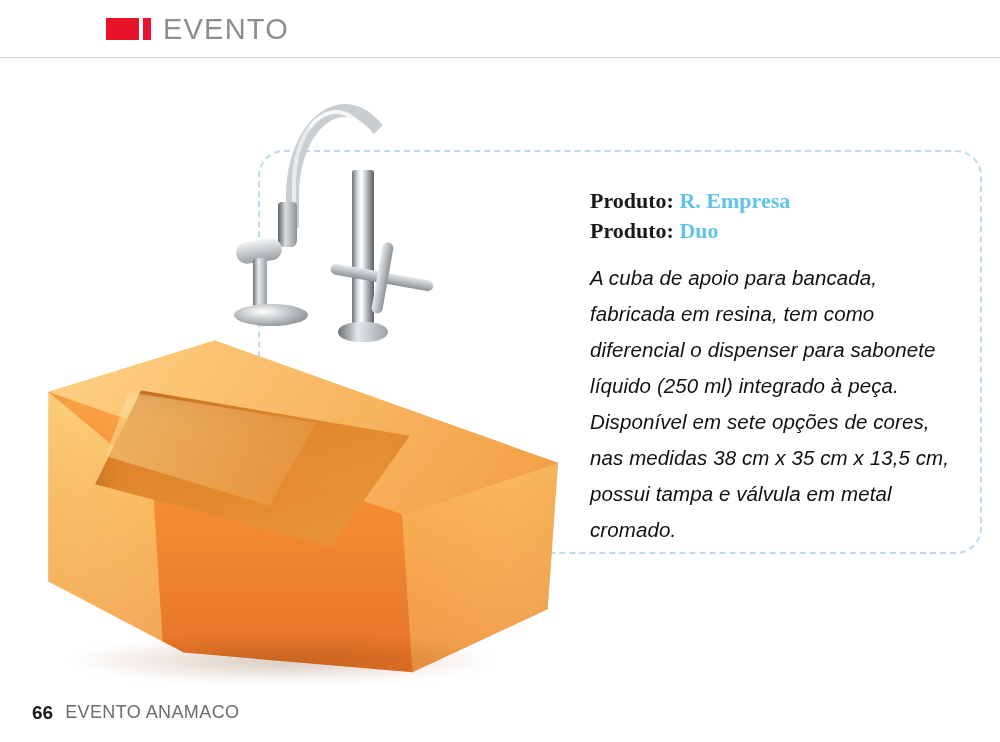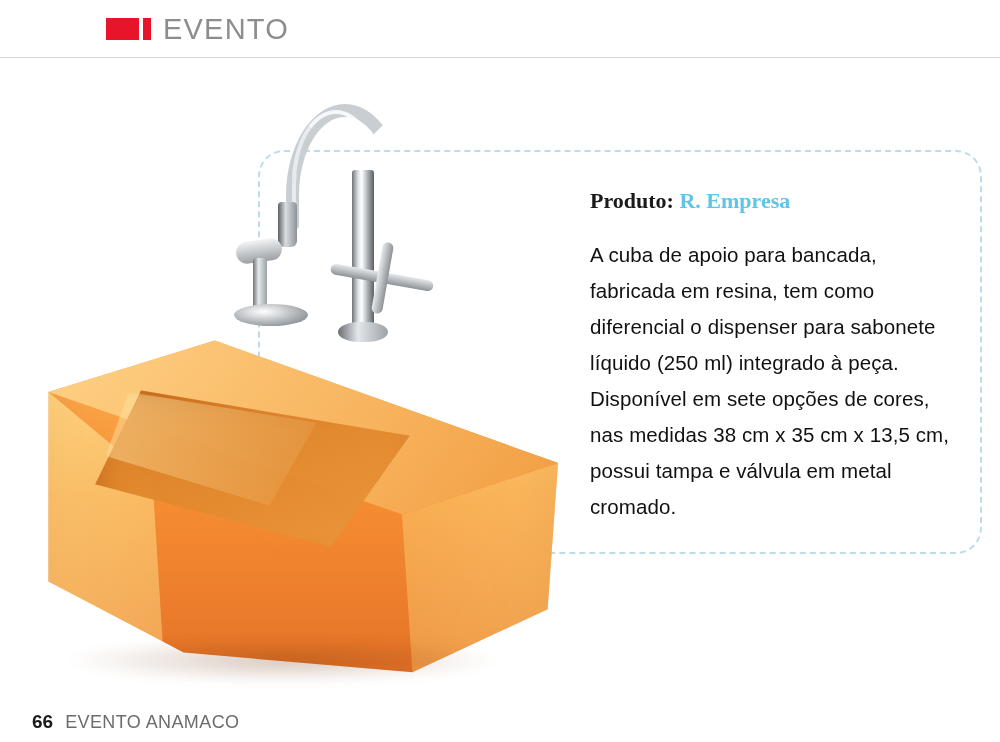--- a/index.html
+++ b/index.html
@@ -222,35 +222,36 @@
     font-size: 22px;
     line-height: 30px;
     color: #1a1a1a;
     font-weight: bold;
   }
   .info-line .value {
     color: #5ec5e8;
     font-weight: bold;
   }
   .info-body {
-    margin-top: 21px;
+    margin-top: 14px;
     font-family: "Liberation Sans", sans-serif;
     font-size: 20.5px;
     line-height: 36px;
     color: #111111;
     letter-spacing: 0.1px;
+    font-style: italic;
   }
 
   
   .footer {
     position: absolute;
     left: 32px;
-    bottom: 9px;
+    bottom: 18px;
     display: flex;
-    align-items: center;
+    align-items: flex-start;
   }
   .footer-page {
     font-size: 19px;
     font-weight: bold;
     color: #1a1a1a;
     margin-right: 12px;
   }
   .footer-label {
     font-size: 18px;
     color: #6c6c6c;
@@ -293,19 +294,23 @@
     <div class="basin-inner-sheen"></div>
     <div class="basin-shadow"></div>
   </div>
 </div>
 
 <div class="info">
   <div class="info-line">
     <span>Produto:</span>
     <span class="value">R. Empresa</span>
   </div>
+  <div class="info-line">
+    <span>Produto:</span>
+    <span class="value">Duo</span>
+  </div>
   <div class="info-body">A cuba de apoio para bancada, fabricada em resina, tem como diferencial o dispenser para sabonete líquido (250 ml) integrado à peça. Disponível em sete opções de cores, nas medidas 38 cm x 35 cm x 13,5 cm, possui tampa e válvula em metal cromado.</div>
 </div>
 
 <div class="footer">
   <span class="footer-page">66</span>
   <span class="footer-label">EVENTO ANAMACO</span>
 </div>
 
 </body></html>

